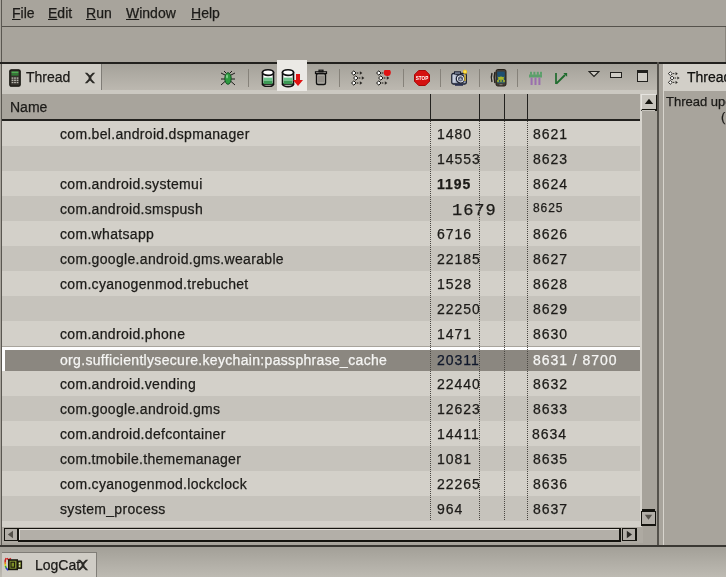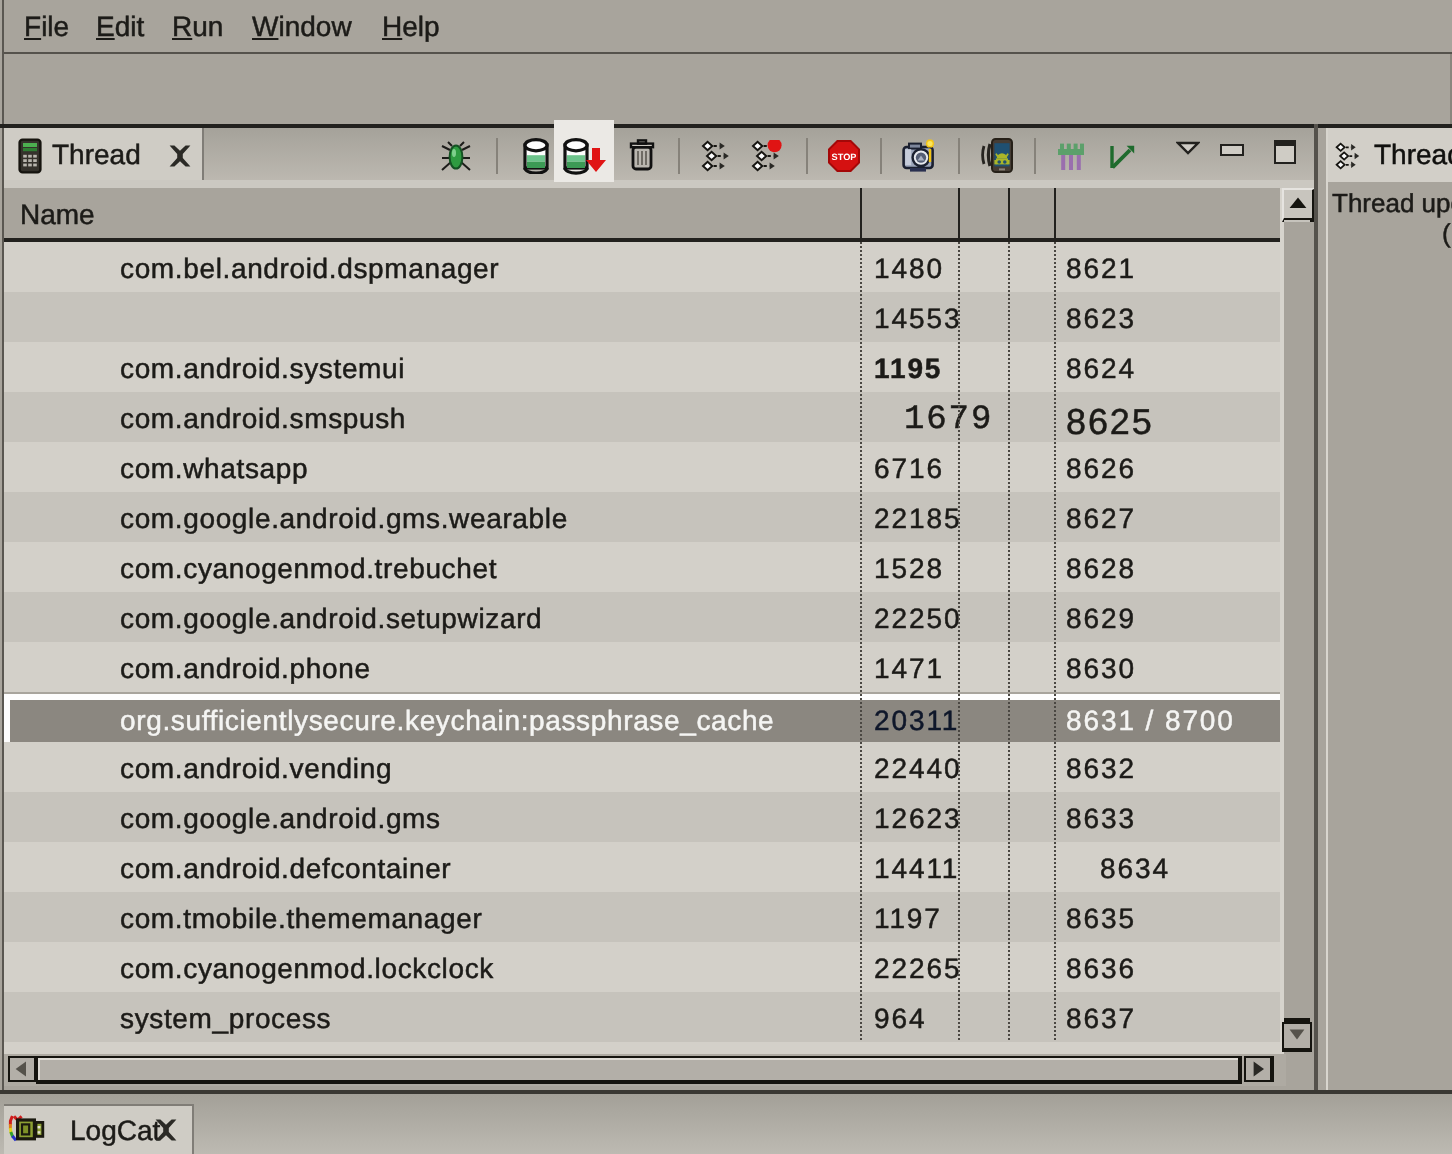--- a/index.html
+++ b/index.html
@@ -209,35 +209,34 @@
   <div class="abs" style="left:2px;top:146px;width:641px;height:25px;background:#c6c3bc;"></div>
   <div class="abs txt" style="letter-spacing:0.95px;left:437px;top:151px;font-size:14px;">14553</div>
   <div class="abs txt" style="letter-spacing:0.95px;left:533px;top:151px;font-size:14px;">8623</div>
   <div class="abs" style="left:2px;top:171px;width:641px;height:25px;background:#d3d0c9;"></div>
   <div class="abs txt" style="letter-spacing:0.32px;left:60px;top:176px;font-size:14px;">com.android.systemui</div>
   <div class="abs txt" style="letter-spacing:0.95px;left:437px;top:176px;font-size:14px;font-weight:bold;">1195</div>
   <div class="abs txt" style="letter-spacing:0.95px;left:533px;top:176px;font-size:14px;">8624</div>
   <div class="abs" style="left:2px;top:196px;width:641px;height:25px;background:#c6c3bc;"></div>
   <div class="abs txt" style="letter-spacing:0.32px;left:60px;top:201px;font-size:14px;">com.android.smspush</div>
   <div class="abs txt" style="letter-spacing:0.95px;left:452px;top:201px;font-size:17px;font-family:Liberation Mono, monospace;">1679</div>
-  <div class="abs txt" style="letter-spacing:0.95px;left:533px;top:201px;font-size:18px;">8625</div>
+  <div class="abs txt" style="letter-spacing:0.95px;left:533px;top:201px;font-size:12px;">8625</div>
   <div class="abs" style="left:2px;top:221px;width:641px;height:25px;background:#d3d0c9;"></div>
   <div class="abs txt" style="letter-spacing:0.32px;left:60px;top:226px;font-size:14px;">com.whatsapp</div>
   <div class="abs txt" style="letter-spacing:0.95px;left:437px;top:226px;font-size:14px;">6716</div>
   <div class="abs txt" style="letter-spacing:0.95px;left:533px;top:226px;font-size:14px;">8626</div>
   <div class="abs" style="left:2px;top:246px;width:641px;height:25px;background:#c6c3bc;"></div>
   <div class="abs txt" style="letter-spacing:0.32px;left:60px;top:251px;font-size:14px;">com.google.android.gms.wearable</div>
   <div class="abs txt" style="letter-spacing:0.95px;left:437px;top:251px;font-size:14px;">22185</div>
   <div class="abs txt" style="letter-spacing:0.95px;left:533px;top:251px;font-size:14px;">8627</div>
   <div class="abs" style="left:2px;top:271px;width:641px;height:25px;background:#d3d0c9;"></div>
   <div class="abs txt" style="letter-spacing:0.32px;left:60px;top:276px;font-size:14px;">com.cyanogenmod.trebuchet</div>
   <div class="abs txt" style="letter-spacing:0.95px;left:437px;top:276px;font-size:14px;">1528</div>
   <div class="abs txt" style="letter-spacing:0.95px;left:533px;top:276px;font-size:14px;">8628</div>
   <div class="abs" style="left:2px;top:296px;width:641px;height:25px;background:#c6c3bc;"></div>
-  <div class="abs txt" style="letter-spacing:0.32px;left:60px;top:301px;font-size:14px;">com.google.android.setupwizard</div>
   <div class="abs txt" style="letter-spacing:0.95px;left:437px;top:301px;font-size:14px;">22250</div>
   <div class="abs txt" style="letter-spacing:0.95px;left:533px;top:301px;font-size:14px;">8629</div>
   <div class="abs" style="left:2px;top:321px;width:641px;height:25px;background:#d3d0c9;"></div>
   <div class="abs txt" style="letter-spacing:0.32px;left:60px;top:326px;font-size:14px;">com.android.phone</div>
   <div class="abs txt" style="letter-spacing:0.95px;left:437px;top:326px;font-size:14px;">1471</div>
   <div class="abs txt" style="letter-spacing:0.95px;left:533px;top:326px;font-size:14px;">8630</div>
   <div class="abs" style="left:2px;top:347px;width:641px;height:28px;background:#fdfdfd;"></div>
   <div class="abs" style="left:5px;top:350px;width:635px;height:22px;background:#8b8780;"></div>
   <div class="abs txt" style="letter-spacing:0.32px;left:60px;top:352px;font-size:14px;color:#f5f5f3;">org.sufficientlysecure.keychain:passphrase_cache</div>
   <div class="abs txt" style="letter-spacing:0.95px;left:437px;top:352px;font-size:14px;color:#0f172a;">20311</div>
@@ -246,24 +245,24 @@
   <div class="abs txt" style="letter-spacing:0.32px;left:60px;top:376px;font-size:14px;">com.android.vending</div>
   <div class="abs txt" style="letter-spacing:0.95px;left:437px;top:376px;font-size:14px;">22440</div>
   <div class="abs txt" style="letter-spacing:0.95px;left:533px;top:376px;font-size:14px;">8632</div>
   <div class="abs" style="left:2px;top:396px;width:641px;height:25px;background:#c6c3bc;"></div>
   <div class="abs txt" style="letter-spacing:0.32px;left:60px;top:401px;font-size:14px;">com.google.android.gms</div>
   <div class="abs txt" style="letter-spacing:0.95px;left:437px;top:401px;font-size:14px;">12623</div>
   <div class="abs txt" style="letter-spacing:0.95px;left:533px;top:401px;font-size:14px;">8633</div>
   <div class="abs" style="left:2px;top:421px;width:641px;height:25px;background:#d3d0c9;"></div>
   <div class="abs txt" style="letter-spacing:0.32px;left:60px;top:426px;font-size:14px;">com.android.defcontainer</div>
   <div class="abs txt" style="letter-spacing:0.95px;left:437px;top:426px;font-size:14px;">14411</div>
-  <div class="abs txt" style="letter-spacing:0.95px;left:550px;top:426px;font-size:14px;text-align:center;">8634</div>
+  <div class="abs txt" style="letter-spacing:0.95px;left:532px;top:426px;font-size:14px;text-align:center;">8634</div>
   <div class="abs" style="left:2px;top:446px;width:641px;height:25px;background:#c6c3bc;"></div>
   <div class="abs txt" style="letter-spacing:0.32px;left:60px;top:451px;font-size:14px;">com.tmobile.thememanager</div>
-  <div class="abs txt" style="letter-spacing:0.95px;left:437px;top:451px;font-size:14px;">1197</div>
+  <div class="abs txt" style="letter-spacing:0.95px;left:437px;top:451px;font-size:14px;">1081</div>
   <div class="abs txt" style="letter-spacing:0.95px;left:533px;top:451px;font-size:14px;">8635</div>
   <div class="abs" style="left:2px;top:471px;width:641px;height:25px;background:#d3d0c9;"></div>
   <div class="abs txt" style="letter-spacing:0.32px;left:60px;top:476px;font-size:14px;">com.cyanogenmod.lockclock</div>
   <div class="abs txt" style="letter-spacing:0.95px;left:437px;top:476px;font-size:14px;">22265</div>
   <div class="abs txt" style="letter-spacing:0.95px;left:533px;top:476px;font-size:14px;">8636</div>
   <div class="abs" style="left:2px;top:496px;width:641px;height:25px;background:#c6c3bc;"></div>
   <div class="abs txt" style="letter-spacing:0.32px;left:60px;top:501px;font-size:14px;">system_process</div>
   <div class="abs txt" style="letter-spacing:0.95px;left:437px;top:501px;font-size:14px;">964</div>
   <div class="abs txt" style="letter-spacing:0.95px;left:533px;top:501px;font-size:14px;">8637</div>
 

